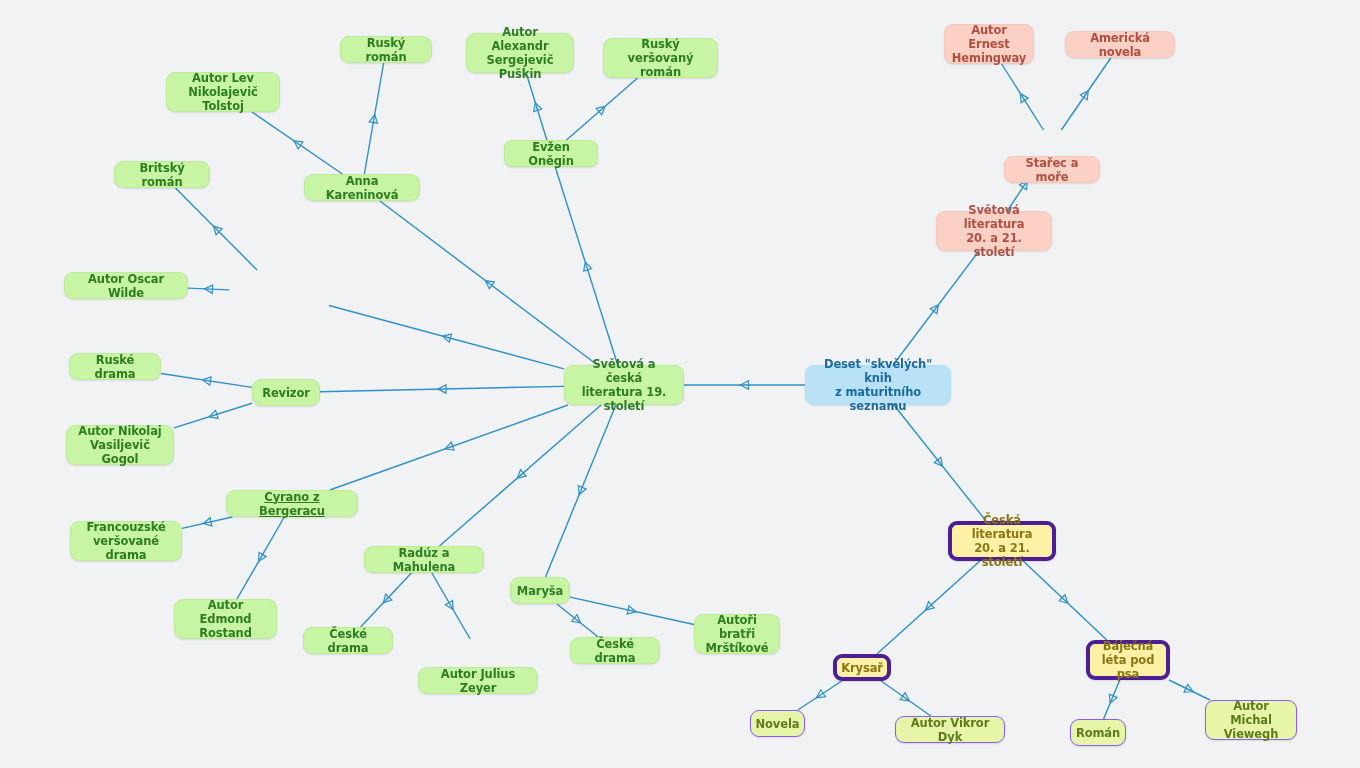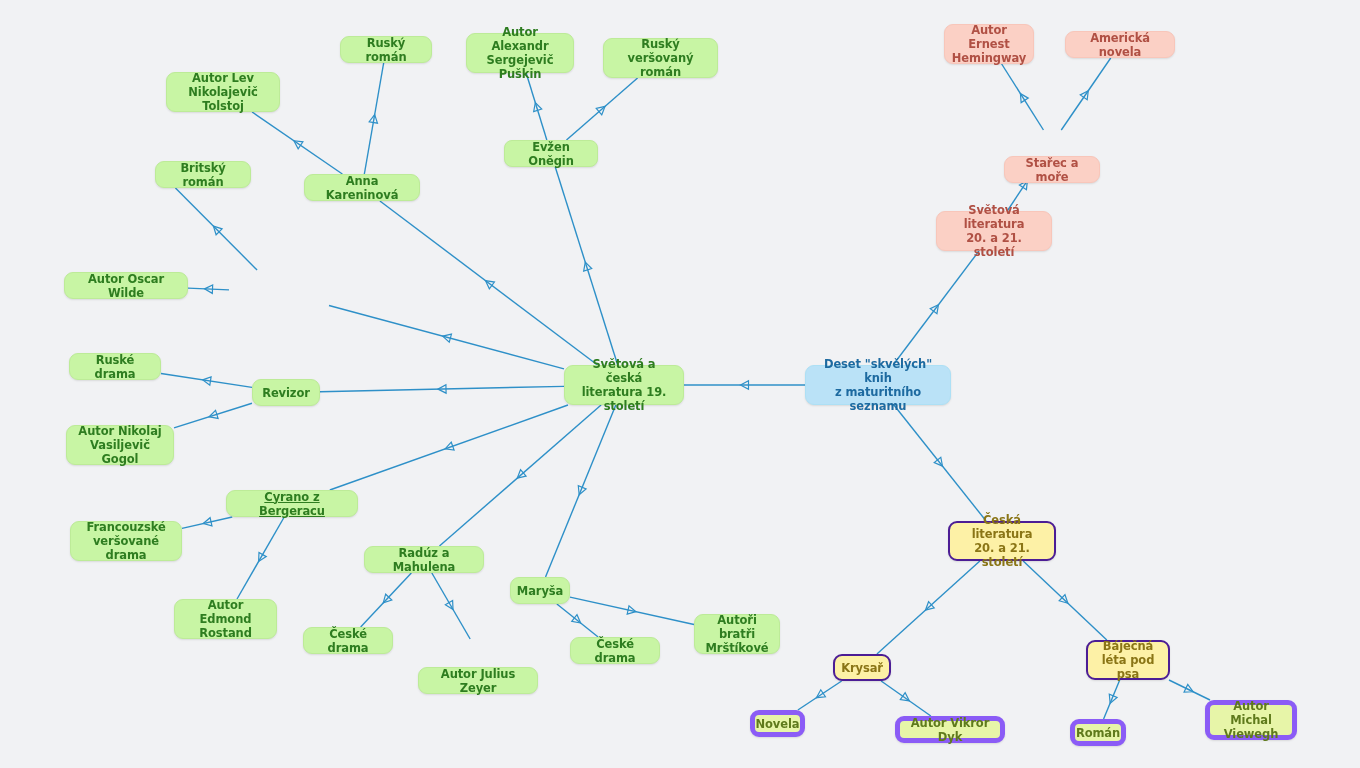--- a/index.html
+++ b/index.html
@@ -22,24 +22,24 @@
     line-height:14px;
     display:flex;
     align-items:center;
     justify-content:center;
     padding:4px 9px;
     white-space:pre-line;
     box-shadow:0 1px 2px rgba(0,0,0,0.10);
     letter-spacing:-0.1px;
   }
   .n-green{background:#c8f5a4;color:#2e7d20;border:1px solid #bdeb98;}
-  .n-lime {background:#e7f5a8;color:#5f7a1c;border:5px solid #8b5cf6;}
+  .n-lime {background:#e7f5a8;color:#5f7a1c;border:1px solid #8b5cf6;}
   .n-blue {background:#bae2f7;color:#1d6aa0;border:1px solid #ade0f5;}
   .n-pink {background:#fbd0c5;color:#b05044;border:1px solid #f8c6ba;}
-  .n-yellow{background:#fdf1a6;color:#8c7a1c;color:#8a7516;border:2px solid #4c1d95;}
+  .n-yellow{background:#fdf1a6;color:#8c7a1c;color:#8a7516;border:4px solid #4c1d95;}
 </style>
 </head>
 <body>
 
 <div id="canvas">
   <svg id="edges">
       <line x1="805" y1="385" x2="684" y2="385" stroke="#2e90c8" stroke-width="1.4"></line>
       <polygon points="740.50,385.00 748.50,380.80 748.50,389.20" fill="none" stroke="#2e90c8" stroke-width="1.2"></polygon>
       <line x1="893.0649350649351" y1="365" x2="978.9350649350649" y2="251" stroke="#2e90c8" stroke-width="1.4"></line>
       <polygon points="938.41,304.80 936.95,313.72 930.24,308.67" fill="none" stroke="#2e90c8" stroke-width="1.2"></polygon>
@@ -116,21 +116,21 @@
 20. a 21. století</div>
     <div class="node n-green" style="left: 304px; top: 174px; width: 116px; height: 27px;">Anna Kareninová</div>
     <div class="node n-green" style="left: 166px; top: 72px; width: 114px; height: 40px;">Autor Lev
 Nikolajevič Tolstoj</div>
     <div class="node n-green" style="left: 340px; top: 36px; width: 92px; height: 27px;">Ruský román</div>
     <div class="node n-green" style="left: 504px; top: 140px; width: 94px; height: 27px; border-radius: 8px;">Evžen Oněgin</div>
     <div class="node n-green" style="left: 466px; top: 33px; width: 108px; height: 40px;">Autor Alexandr
 Sergejevič Puškin</div>
     <div class="node n-green" style="left: 603px; top: 38px; width: 115px; height: 40px;">Ruský veršovaný
 román</div>
-    <div class="node n-green" style="left: 114px; top: 161px; width: 96px; height: 27px; margin-left: 41px;">Britský román</div>
+    <div class="node n-green" style="left: 114px; top: 161px; width: 96px; height: 27px;">Britský román</div>
     <div class="node n-green" style="left: 64px; top: 272px; width: 124px; height: 27px;">Autor Oscar Wilde</div>
     <div class="node n-green" style="left: 252px; top: 379px; width: 68px; height: 27px;">Revizor</div>
     <div class="node n-green" style="left: 69px; top: 353px; width: 92px; height: 27px;">Ruské drama</div>
     <div class="node n-green" style="left: 66px; top: 425px; width: 108px; height: 40px;">Autor Nikolaj
 Vasiljevič Gogol</div>
     <div class="node n-green" style="left: 226px; top: 490px; width: 132px; height: 27px; text-decoration: underline;">Cyrano z Bergeracu</div>
     <div class="node n-green" style="left: 70px; top: 521px; width: 112px; height: 40px;">Francouzské
 veršované drama</div>
     <div class="node n-green" style="left: 174px; top: 599px; width: 103px; height: 40px;">Autor Edmond
 Rostand</div>

